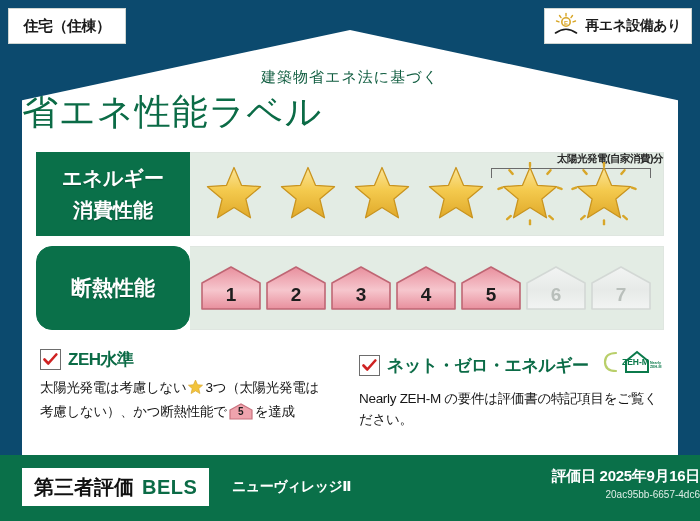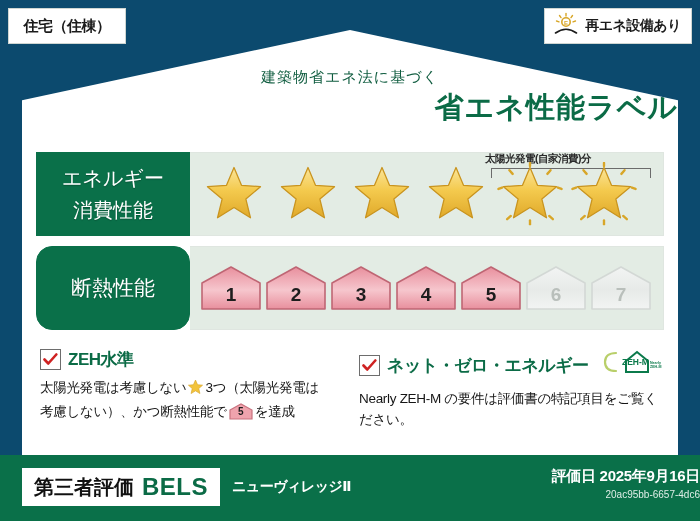--- a/index.html
+++ b/index.html
@@ -36,49 +36,49 @@
   .panel-inner{
     position:absolute;left:0;top:0;width:656px;height:425px;
   }
 
   
   .sub-title{
     position:absolute;left:0;top:38px;width:656px;text-align:center;
     font-size:15px;font-weight:normal;color:#0f5c3f;letter-spacing:1px;
   }
   .main-title{
-    position:absolute;left:0;top:58px;width:656px;text-align:right;
-    font-size:29px;font-weight:bold;color:#0b6b46;letter-spacing:1px;
+    position:absolute;left:0;top:58px;width:656px;text-align:left;
+    font-size:36px;font-weight:normal;color:#0b6b46;letter-spacing:1px;
   }
 
   
   .rows{position:absolute;left:14px;top:122px;width:628px;}
   .row{display:flex;align-items:stretch;margin-bottom:10px;position:relative;}
   .row-label{
     width:152px;min-height:82px;background:#0a7049;border:1px solid #0a7049;
     display:flex;flex-direction:column;align-items:center;justify-content:center;
-    color:#ffffff;font-size:20px;font-weight:normal;line-height:1.22;letter-spacing:0px;
+    color:#ffffff;font-size:20px;font-weight:bold;line-height:1.22;letter-spacing:0px;
     text-shadow:0 1px 1px rgba(0,0,0,.25);
     gap:7px;
   }
   .row-label.short{font-size:21px;border-radius:16px;}
   .row-body{
     flex:1;background:#e3ece4;border:1px solid #dfe6e0;border-left:none;
     display:flex;align-items:center;position:relative;
   }
   .row-body.ins{min-height:62px;}
 
   
   .stars{display:flex;align-items:center;gap:2px;padding-left:8px;height:100%;}
   .star-wrap{position:relative;width:72px;height:70px;display:flex;align-items:center;justify-content:center;}
   .star-wrap svg{display:block;}
 
   
   .solar-note{
-    position:absolute;right:8px;top:-1px;width:170px;text-align:left;
+    position:absolute;right:0;top:-1px;width:170px;text-align:right;
     font-size:10.5px;color:#2a2a2a;font-weight:bold;letter-spacing:-0.5px;
   }
   .solar-bracket{
     position:absolute;right:12px;top:15px;width:158px;height:9px;
     border:1.5px solid #6b6b6b;border-bottom:none;
   }
 
   
   .houses{display:flex;align-items:center;gap:3px;padding-left:10px;}
   .hz{position:relative;width:62px;height:46px;}
@@ -106,21 +106,21 @@
   .ico-house{vertical-align:-4px;margin:0 2px;position:relative;display:inline-block;width:24px;height:17px;}
   .ico-house .n{position:absolute;left:0;right:0;bottom:0px;text-align:center;font-size:10px;font-weight:bold;color:#1d1d1d;}
 
   
   .footer{position:absolute;left:0;bottom:0;width:700px;height:66px;background:#0a7049;z-index:5;}
   .bels-box{
     position:absolute;left:22px;top:13px;height:38px;background:#ffffff;
     display:flex;align-items:center;padding:0 12px;
   }
   .bels-box .jp{font-size:20px;font-weight:bold;color:#111;letter-spacing:0px;}
-  .bels-box .bels{font-size:24px;font-weight:bold;color:#0b6b46;margin-left:8px;letter-spacing:0.5px;}
+  .bels-box .bels{font-size:20px;font-weight:bold;color:#0b6b46;margin-left:8px;letter-spacing:0.5px;}
   .proj{
     position:absolute;left:232px;top:23px;font-size:14px;font-weight:bold;
     color:#ffffff;letter-spacing:-0.5px;
   }
   .eval{
     position:absolute;right:0;top:12px;text-align:right;
   }
   .eval .d{font-size:15px;font-weight:bold;color:#ffffff;letter-spacing:-0.3px;}
   .eval .id{font-size:10px;color:#dfeee7;margin-top:3px;letter-spacing:0px;}
 </style>

